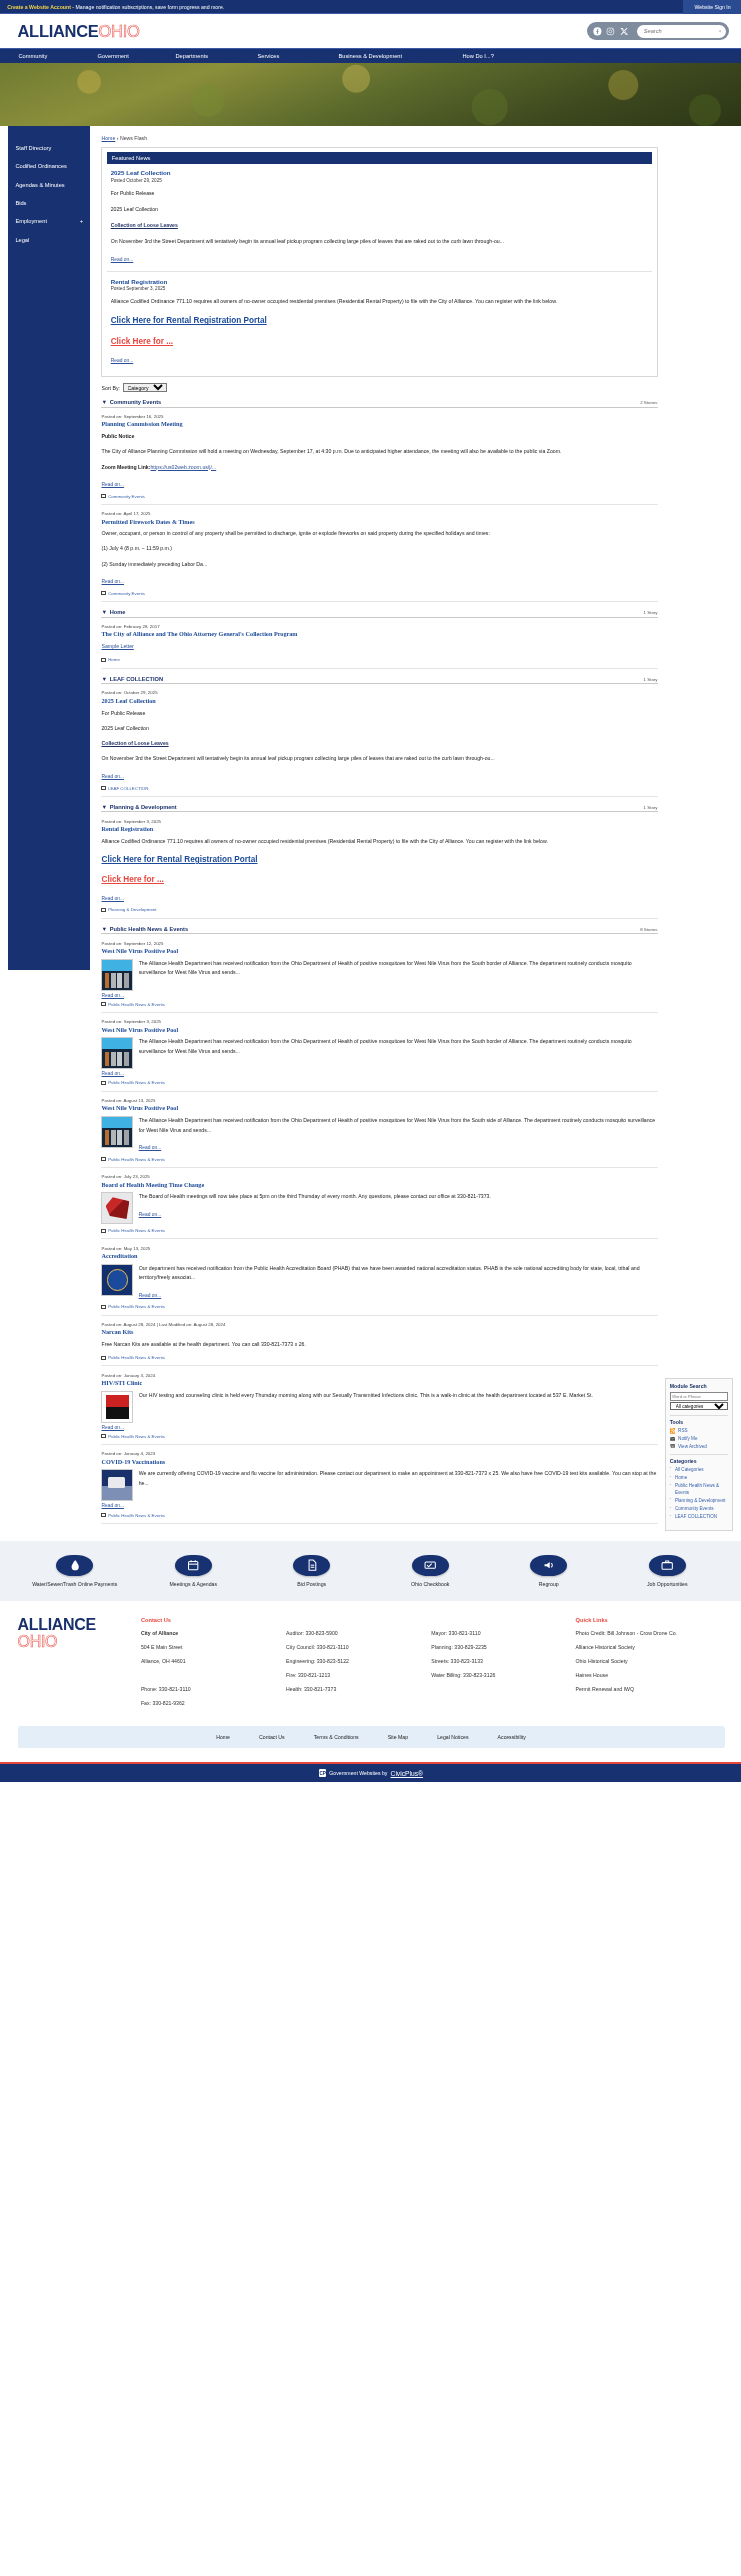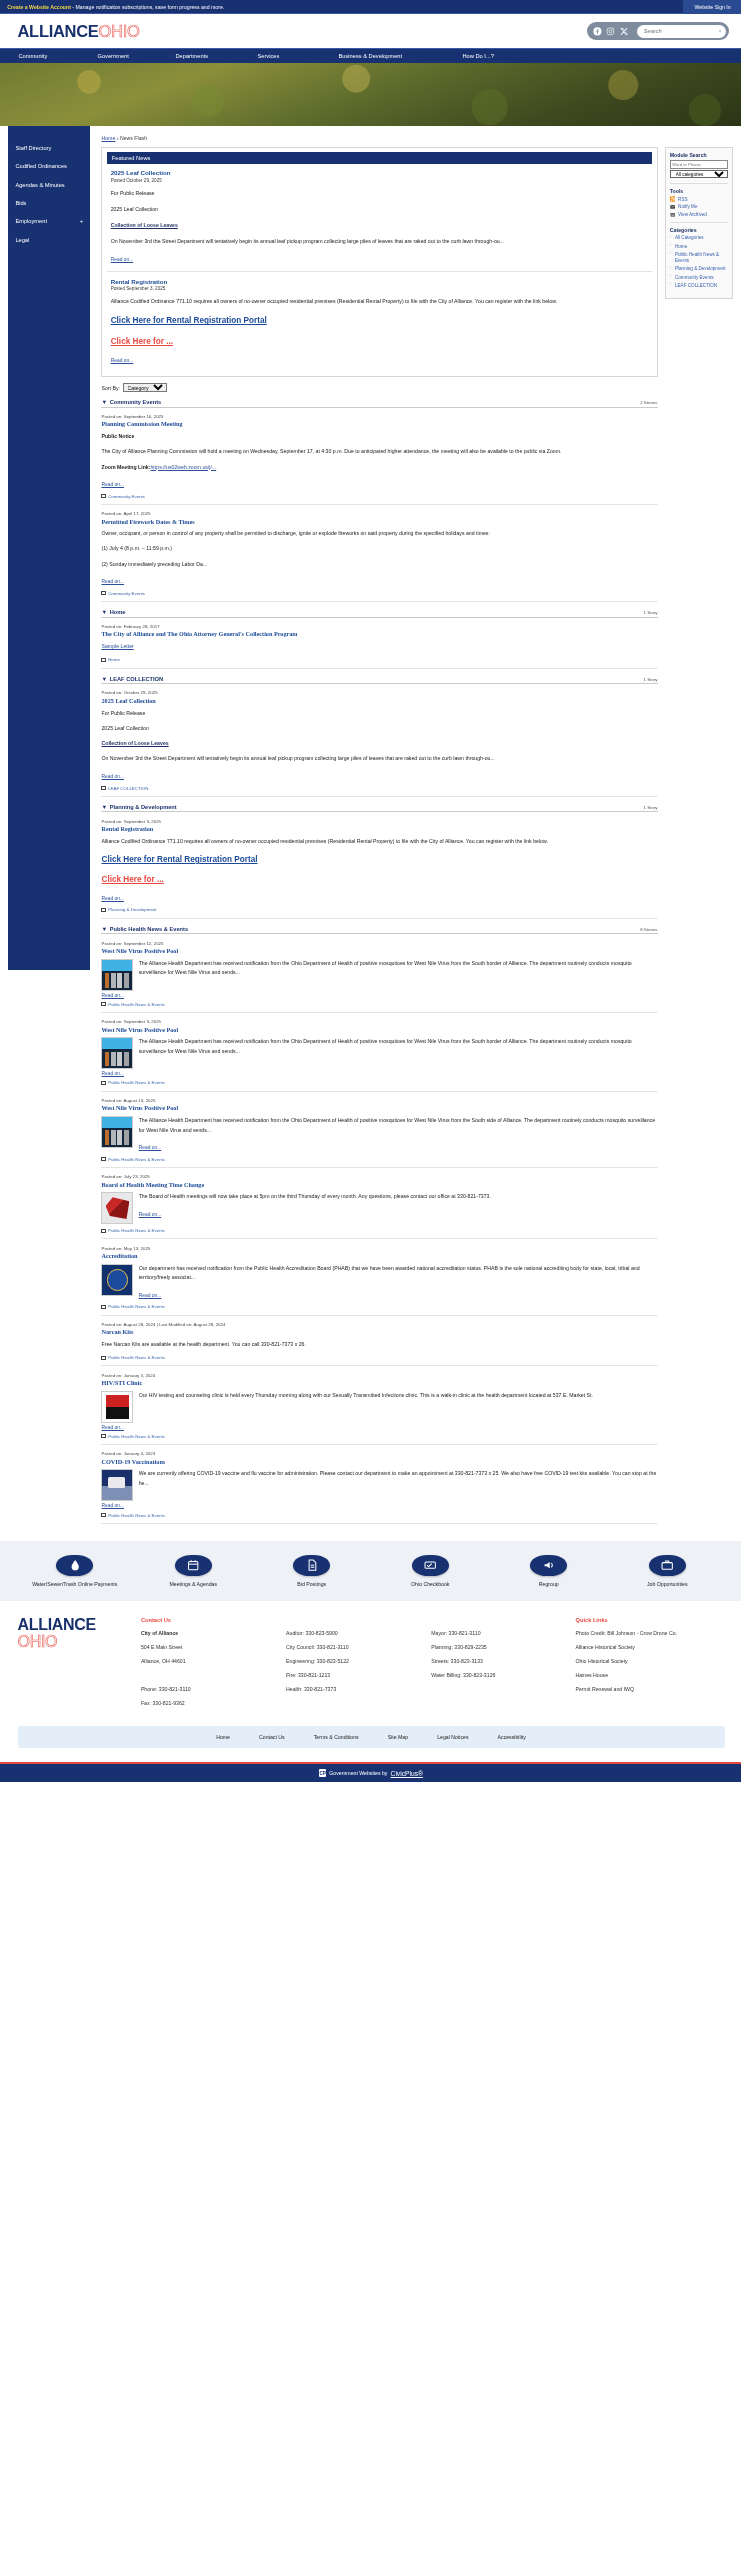--- a/index.html
+++ b/index.html
@@ -153,21 +153,21 @@
   .side-plus { font-size: 5.7px; }
 
   .content {
     flex: 1;
     padding: 8.2px 0 0 11.3px;
     min-width: 0;
   }
   .breadcrumb { font-size: 5.2px; color: #444; margin-bottom: 6.2px; }
   .breadcrumb a { color: #2b5099; }
 
-  .content-cols { display: flex; gap: 7.2px; align-items: flex-start; }
+  .content-cols { display: flex; gap: 7.2px; align-items: flex-end; }
   .main-col {
     flex: 1;
     min-width: 0;
   }
 
   
   .panel {
     border: 0.5px solid #d6d6d6;
     background: #fff;
     padding: 4.1px;

